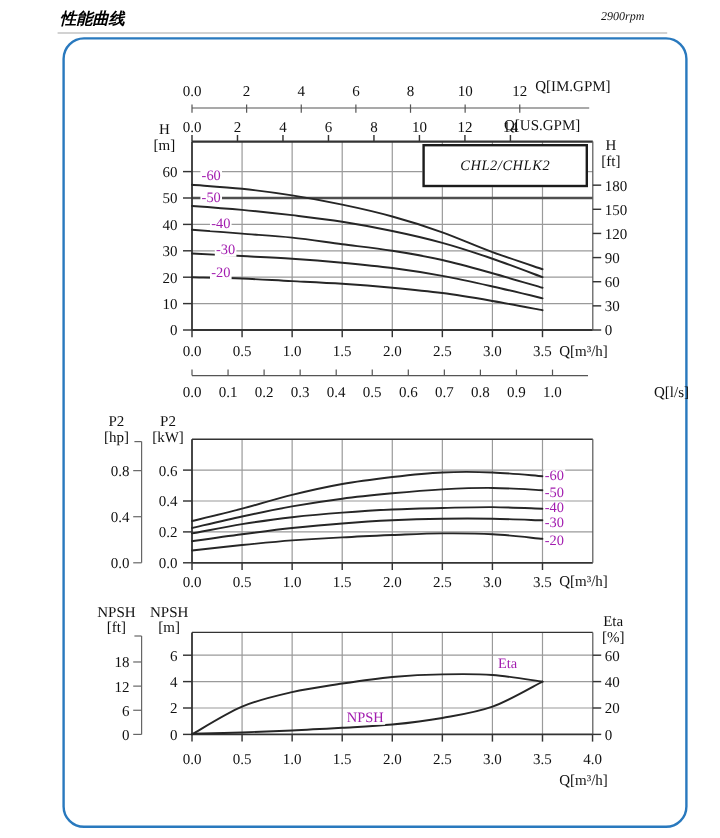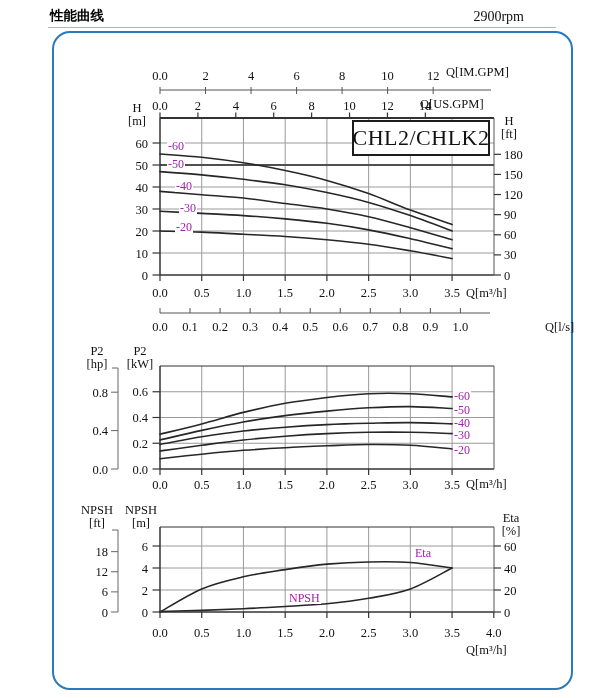--- a/index.html
+++ b/index.html
@@ -1,28 +1,28 @@
 <!DOCTYPE html>
 <html><head>
 <meta charset="utf-8">
 <style>
   html,body{margin:0;padding:0;}
   body{width:600px;height:698px;background:#ffffff;position:relative;overflow:hidden;
        font-family:"Liberation Serif","DejaVu Serif",serif;color:#111;}
-  .abs{position:absolute;white-space:nowrap;}
+  .abs{position:absolute;white-space:nowrap;font-style:italic;}
   #page-title{left:50px;top:7px;font-family:"DejaVu Sans","Liberation Sans",sans-serif;
               font-weight:bold;font-size:13.5px;color:#000;}
-  #rpm-label{right:76px;top:9px;font-size:14px;text-align:right;}
+  #rpm-label{right:63px;top:9px;font-size:10px;text-align:right;}
   #title-underline{left:48px;top:27px;width:508px;height:1px;background:#b5b5b5;}
   #content-border{left:52px;top:31px;width:521px;height:659px;border:2px solid #2979BE;
                   border-radius:18px;box-sizing:border-box;}
   #chart-canvas{position:absolute;left:0;top:0;}
   #model-box{left:352px;top:120px;width:138px;height:36px;border:2px solid #1c1c1c;
              background:#fff;box-sizing:border-box;display:flex;align-items:center;
-             justify-content:center;font-size:22px;letter-spacing:.5px;}
+             justify-content:center;font-size:12px;letter-spacing:.5px;}
   .axis-header{position:absolute;text-align:center;font-size:12.5px;line-height:13px;}
   .unit-label{position:absolute;font-size:12.5px;}
   .curve-label{position:absolute;font-size:12px;line-height:11px;background:#fff;
                padding:0 1px;color:#a21caf;}
 </style>
 </head>
 <body>
 
 <div class="abs" id="page-title">性能曲线</div>
 <div class="abs" id="rpm-label">2900rpm</div>

